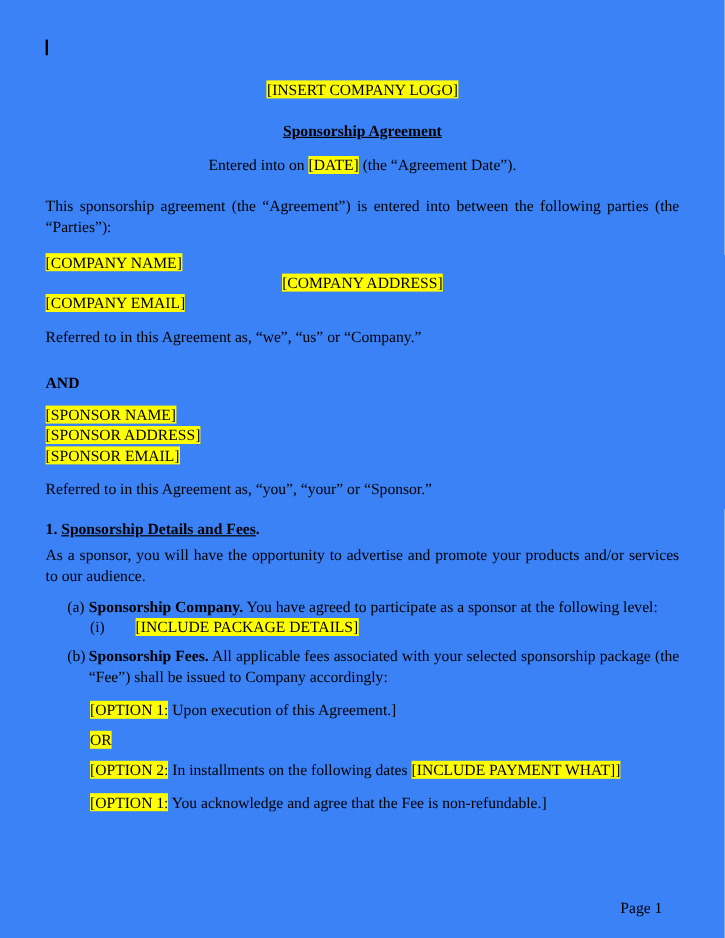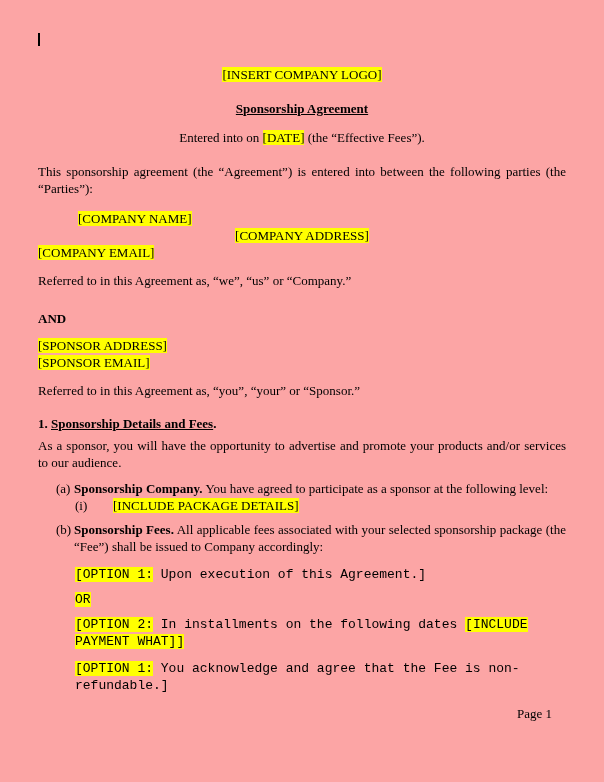--- a/index.html
+++ b/index.html
@@ -1,51 +1,52 @@
 <!DOCTYPE html>
 <html><head>
 <meta charset="utf-8">
 <style>
   * { box-sizing: border-box; }
   html, body { margin: 0; padding: 0; background: #ffffff; }
   .page {
     width: 604px; height: 782px; position: relative; overflow: hidden;
-    background: #fca5a5; padding: 30px 38px 0 38px;
+    background: #3b82f6; padding: 30px 38px 0 38px;
     font-family: "Liberation Serif", "DejaVu Serif", serif;
     font-size: 13px; line-height: 17px; color: #000000;
   }
   p.blk { margin: 0 0 13px 0; }
   .center  { text-align: center; }
   .justify { text-align: justify; }
   .b  { font-weight: bold; }
   .u  { text-decoration: underline; }
   .hl { background: #ffff00; }
   .li1 { padding-left: 36px; text-indent: -18px; }
   .li2 { padding-left: 75px; text-indent: -38px; }
-  .opt { padding-left: 37px; font-family: Liberation Mono, monospace; }
+  .opt { padding-left: 37px; }
   .marker1 { display: inline-block; width: 18px; text-indent: 0; }
   .marker2 { display: inline-block; width: 38px; text-indent: 0; }
   .cursor  { display: inline-block; width: 2px; height: 13px; background: #000000; vertical-align: text-bottom; }
-  .footer  { position: absolute; top: 705px; right: 52px; }
+  .footer  { position: absolute; top: 748px; right: 52px; }
 </style>
 </head>
 <body>
 
 <div class="page">
   <div id="doc-body">
       <p class="blk" style="margin-bottom: 19px;"><span class="cursor"></span></p>
       <p class="blk center" style="margin-bottom: 17px;"><span class="hl">[INSERT COMPANY LOGO]</span></p>
       <p class="blk center" style="margin-bottom: 12px;"><span class="b u">Sponsorship Agreement</span></p>
-      <p class="blk center" style="margin-bottom: 17px;"><span>Entered into on </span><span class="hl">[DATE]</span><span> (the “Effective Fees”).</span></p>
+      <p class="blk center" style="margin-bottom: 17px;"><span>Entered into on </span><span class="hl">[DATE]</span><span> (the “Agreement Date”).</span></p>
       <p class="blk justify" style="margin-bottom: 13px;"><span>This sponsorship agreement (the “Agreement”) is entered into between the following parties (the “Parties”):</span></p>
-      <p class="blk" style="margin-bottom: 0px; margin-left: 40px;"><span class="hl">[COMPANY NAME]</span></p>
+      <p class="blk" style="margin-bottom: 0px;"><span class="hl">[COMPANY NAME]</span></p>
       <p class="blk" style="margin-bottom: 0px; text-align: center;"><span class="hl">[COMPANY ADDRESS]</span></p>
       <p class="blk" style="margin-bottom: 11px;"><span class="hl">[COMPANY EMAIL]</span></p>
       <p class="blk" style="margin-bottom: 21px;"><span>Referred to in this Agreement as, “we”, “us” or “Company.”</span></p>
       <p class="blk" style="margin-bottom: 10px;"><span class="b">AND</span></p>
+      <p class="blk" style="margin-bottom: 0px;"><span class="hl">[SPONSOR NAME]</span></p>
       <p class="blk" style="margin-bottom: 0px;"><span class="hl">[SPONSOR ADDRESS]</span></p>
       <p class="blk" style="margin-bottom: 11px;"><span class="hl">[SPONSOR EMAIL]</span></p>
       <p class="blk" style="margin-bottom: 16px;"><span>Referred to in this Agreement as, “you”, “your” or “Sponsor.”</span></p>
       <p class="blk" style="margin-bottom: 5px;"><span class="b">1. </span><span class="b u">Sponsorship Details and Fees</span><span class="b">.</span></p>
       <p class="blk justify" style="margin-bottom: 9px;"><span>As a sponsor, you will have the opportunity to advertise and promote your products and/or services to our audience.</span></p>
       <p class="blk li1" style="margin-bottom: 0px;"><span class="marker1">(a)</span><span class="b">Sponsorship Company.</span><span> You have agreed to participate as a sponsor at the following level:</span></p>
       <p class="blk li2" style="margin-bottom: 7px;"><span class="marker2">(i)</span><span class="hl">[INCLUDE PACKAGE DETAILS]</span></p>
       <p class="blk li1 justify" style="margin-bottom: 11px;"><span class="marker1">(b)</span><span class="b">Sponsorship Fees.</span><span> All applicable fees associated with your selected sponsorship package (the “Fee”) shall be issued to Company accordingly:</span></p>
       <p class="blk opt" style="margin-bottom: 8px;"><span class="hl">[OPTION 1:</span><span> Upon execution of this Agreement.]</span></p>
       <p class="blk opt" style="margin-bottom: 8px;"><span class="hl">OR</span></p>

